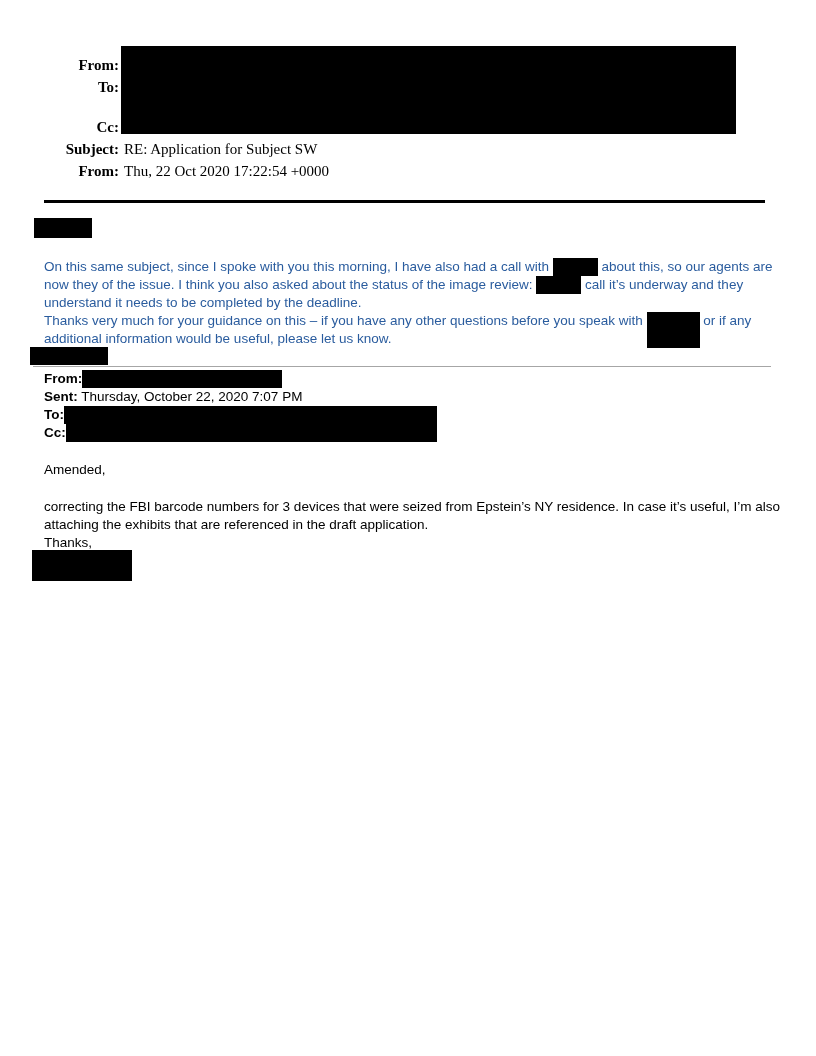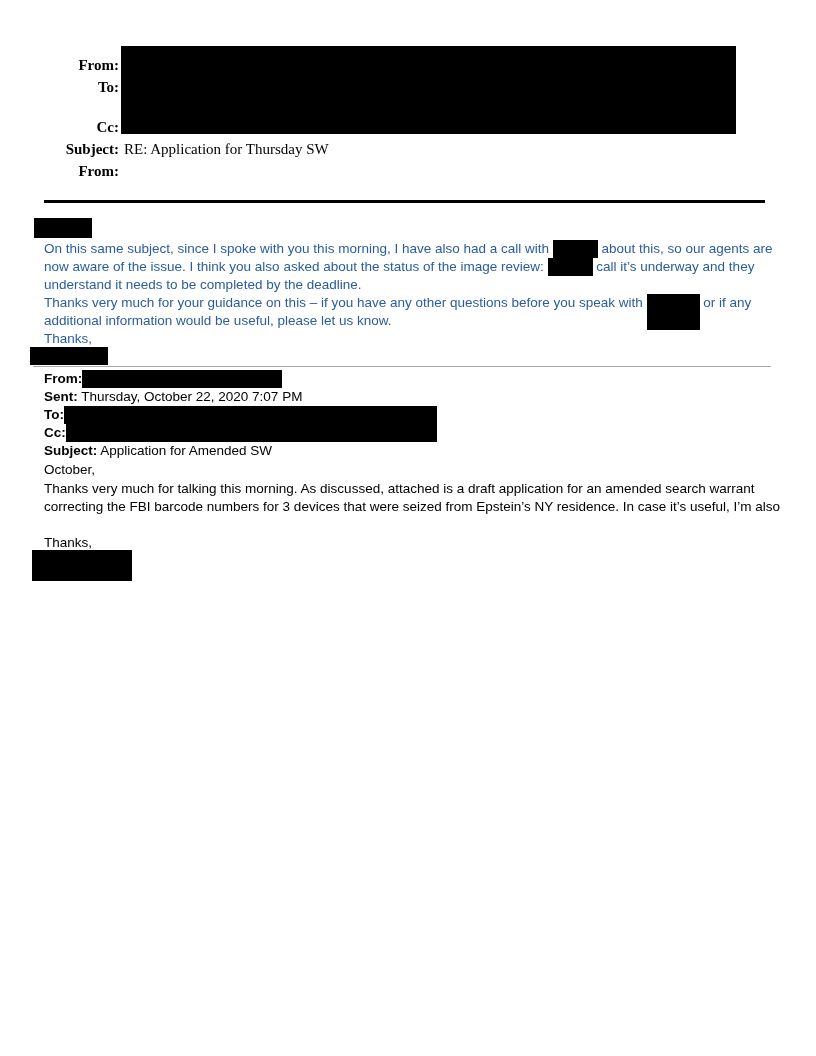--- a/index.html
+++ b/index.html
@@ -70,46 +70,47 @@
     background: #a6a6a6;
   }
   
   .line {
     position: absolute;
     left: 44px;
     font-size: 13.5px;
     line-height: 18px;
     white-space: nowrap;
   }
-  .blue { color: var(--reply-color, #2A5C9E); }
+  .blue { color: var(--reply-color, #2A5C9E); margin-top: 18px; }
   .black { color: #000; }
   .bold { font-weight: bold; }
 </style>
 </head>
 <body>
 
 <div class="page">
 
   <div class="h-label" style="top:54px">From:</div>
   <div class="h-label" style="top:76px">To:</div>
   <div class="h-label" style="top:116px">Cc:</div>
   <div class="h-label" style="top:138px">Subject:</div>
   <div class="h-label" style="top:160px">From:</div>
 
   <div class="redact" style="left:121px;top:46px;width:615px;height:88px"></div>
 
-  <div class="h-value" style="top:138px">RE: Application for Thursday SW</div>
+  <div class="h-value" style="top:138px">RE: Application for Subject SW</div>
+  <div class="h-value" style="top:160px">Thu, 22 Oct 2020 17:22:54 +0000</div>
 
   <div class="rule-thick"></div>
 
   <div class="redact" style="left:34px;top:218px;width:58px;height:20px"></div>
 
   <div class="line blue" style="top:240px"><span>On this same subject, since I spoke with you this morning, I have also had a call with </span><span class="rd" style="width:45px"></span><span> about this, so our agents are</span></div>
 
-  <div class="line blue" style="top:258px"><span>now aware of the issue. I think you also asked about the status of the image review: </span><span class="rd" style="width:45px"></span><span> call it’s underway and they</span></div>
+  <div class="line blue" style="top:258px"><span>now they of the issue. I think you also asked about the status of the image review: </span><span class="rd" style="width:45px"></span><span> call it’s underway and they</span></div>
 
   <div class="line blue" style="top:294px"><span>Thanks very much for your guidance on this – if you have any other questions before you speak with </span><span class="rd-tall"></span><span> or if any</span></div>
 
   <div class="line blue" style="top:276px">understand it needs to be completed by the deadline.</div>
 
   <div class="line blue" style="top:312px">additional information would be useful, please let us know.</div>
 
   <div class="line blue" style="top:330px">Thanks,</div>
 
   <div class="redact" style="left:30px;top:347px;width:78px;height:18px"></div>
@@ -117,22 +118,21 @@
   <div class="rule-thin"></div>
 
   <div class="line black" style="top:370px"><span class="bold">From:</span><span class="rd" style="width:200px"></span></div>
 
   <div class="line black" style="top:388px"><span class="bold">Sent:</span><span> Thursday, October 22, 2020 7:07 PM</span></div>
 
   <div class="line black" style="top:406px"><span class="bold">To:</span><span class="rd" style="width:373px"></span></div>
 
   <div class="line black" style="top:424px"><span class="bold">Cc:</span><span class="rd" style="width:371px"></span></div>
 
-  <div class="line black" style="top:442px"><span class="bold">Subject:</span><span> Application for Amended SW</span></div>
 
-  <div class="line black" style="top:461px">October,</div>
-  <div class="line black" style="top:480px">Thanks very much for talking this morning. As discussed, attached is a draft application for an amended search warrant</div>
+  <div class="line black" style="top:461px">Amended,</div>
   <div class="line black" style="top:498px">correcting the FBI barcode numbers for 3 devices that were seized from Epstein’s NY residence. In case it’s useful, I’m also</div>
+  <div class="line black" style="top:516px">attaching the exhibits that are referenced in the draft application.</div>
   <div class="line black" style="top:534px">Thanks,</div>
 
   <div class="redact" style="left:32px;top:550px;width:100px;height:31px"></div>
 
 </div>
 
 </body></html>

